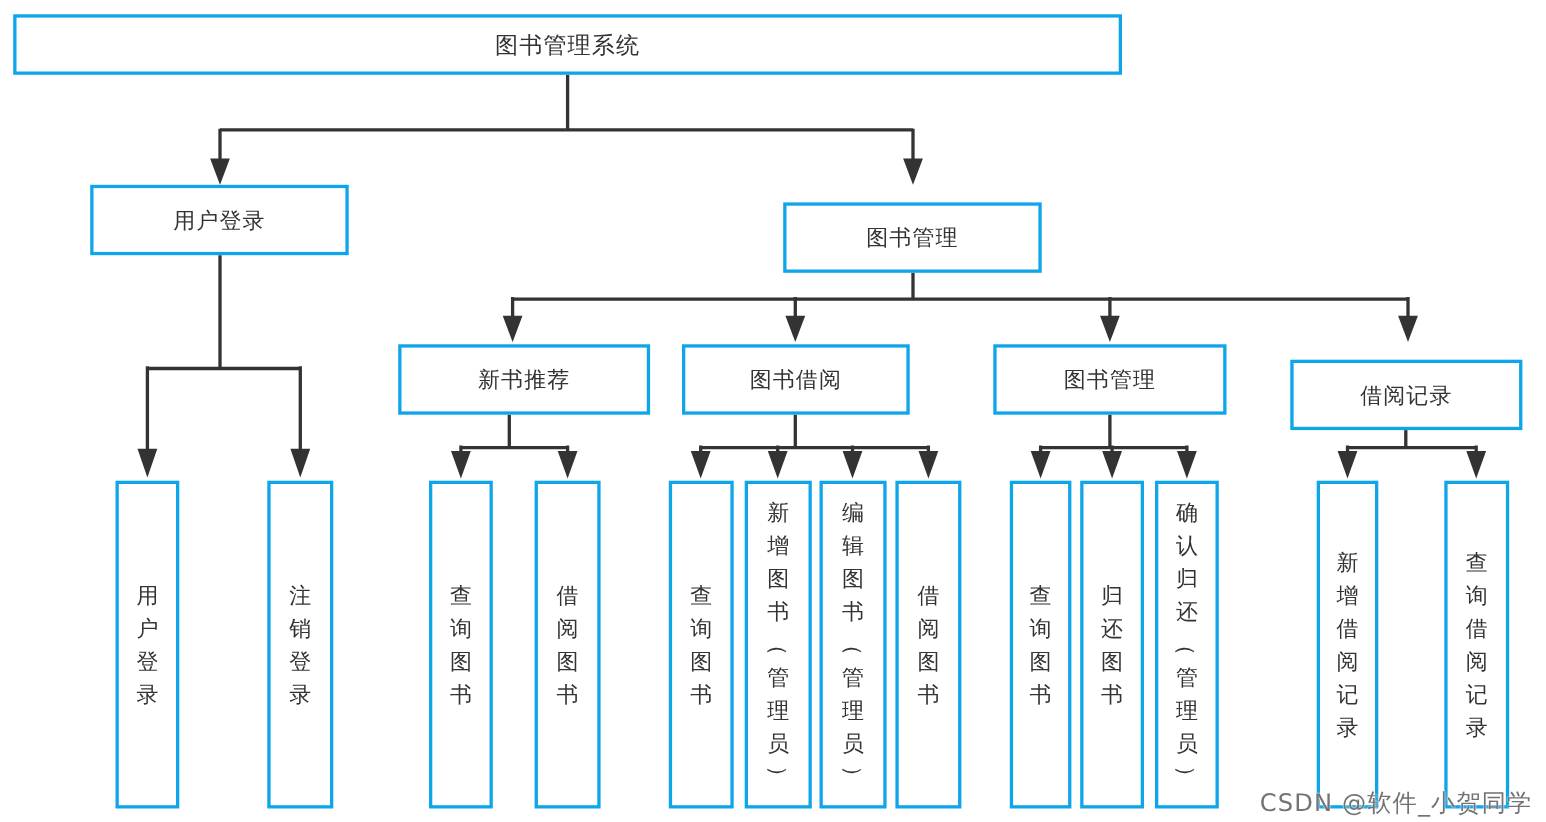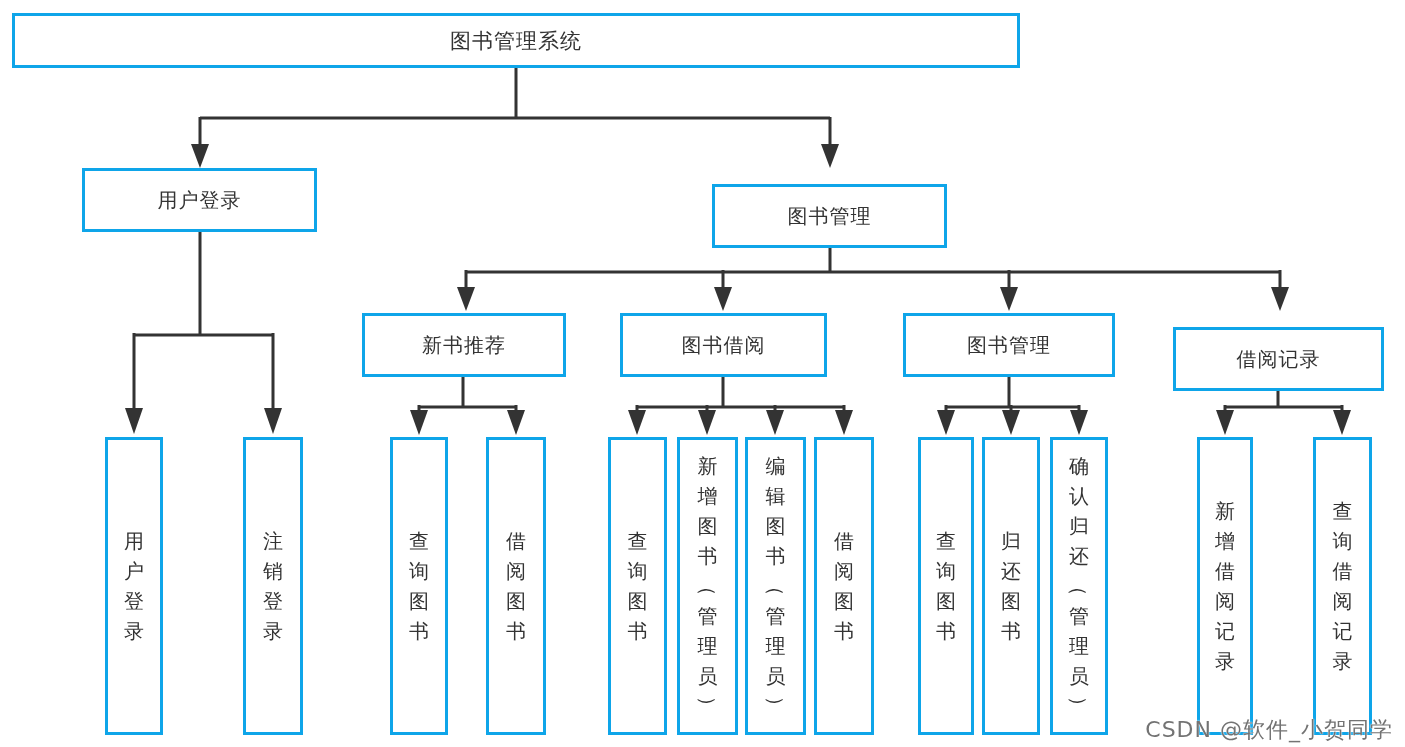--- a/index.html
+++ b/index.html
@@ -123,21 +123,21 @@
     <span class="hlabel">图书管理系统</span>
   </div>
 
   <div class="node" style="left:82px; top:168px; width:235px; height:64px;justify-content:center;">
     <span class="hlabel">用户登录</span>
   </div>
   <div class="node" style="left:712px; top:184px; width:235px; height:64px;">
     <span class="hlabel">图书管理</span>
   </div>
 
-  <div class="node" style="left:362px; top:313px; width:204px; height:64px;">
+  <div class="node" style="left:362px; top:313px; width:229px; height:64px;">
     <span class="hlabel">新书推荐</span>
   </div>
   <div class="node" style="left:620px; top:313px; width:207px; height:64px;">
     <span class="hlabel">图书借阅</span>
   </div>
   <div class="node" style="left:903px; top:313px; width:212px; height:64px;">
     <span class="hlabel">图书管理</span>
   </div>
   <div class="node" style="left:1173px; top:327px; width:211px; height:64px;">
     <span class="hlabel">借阅记录</span>

